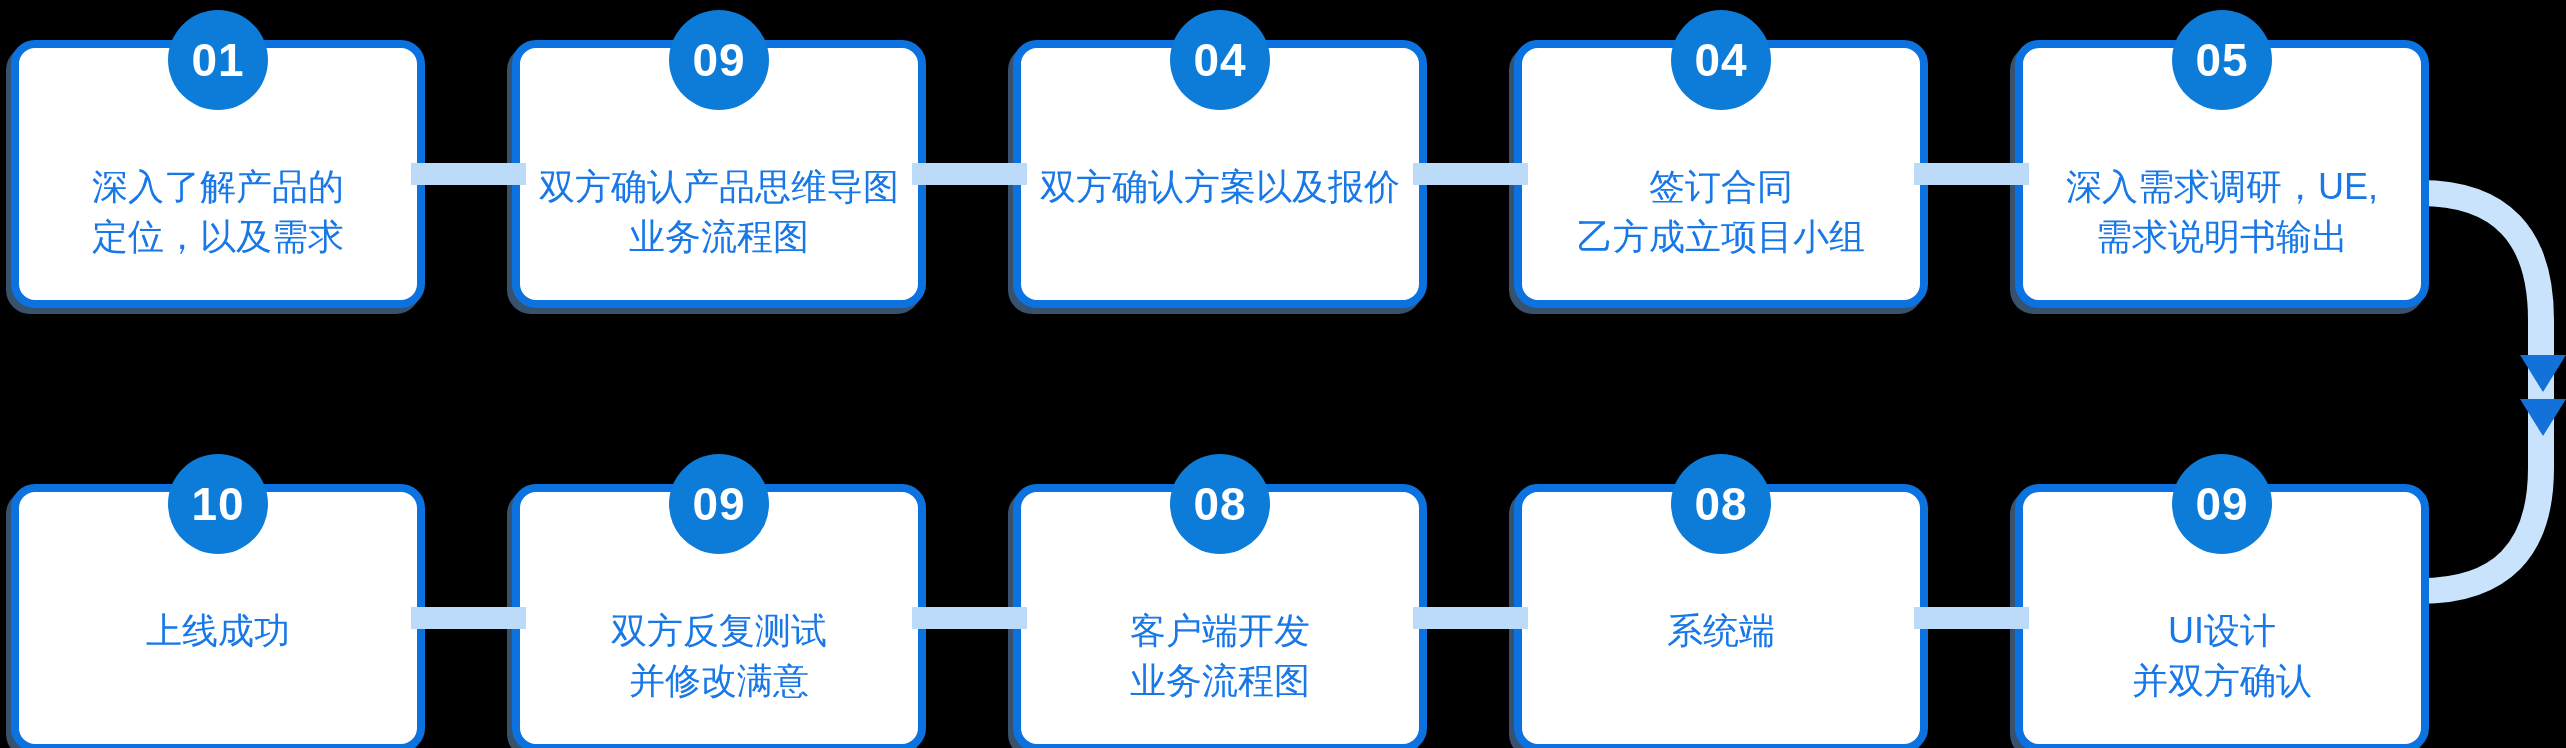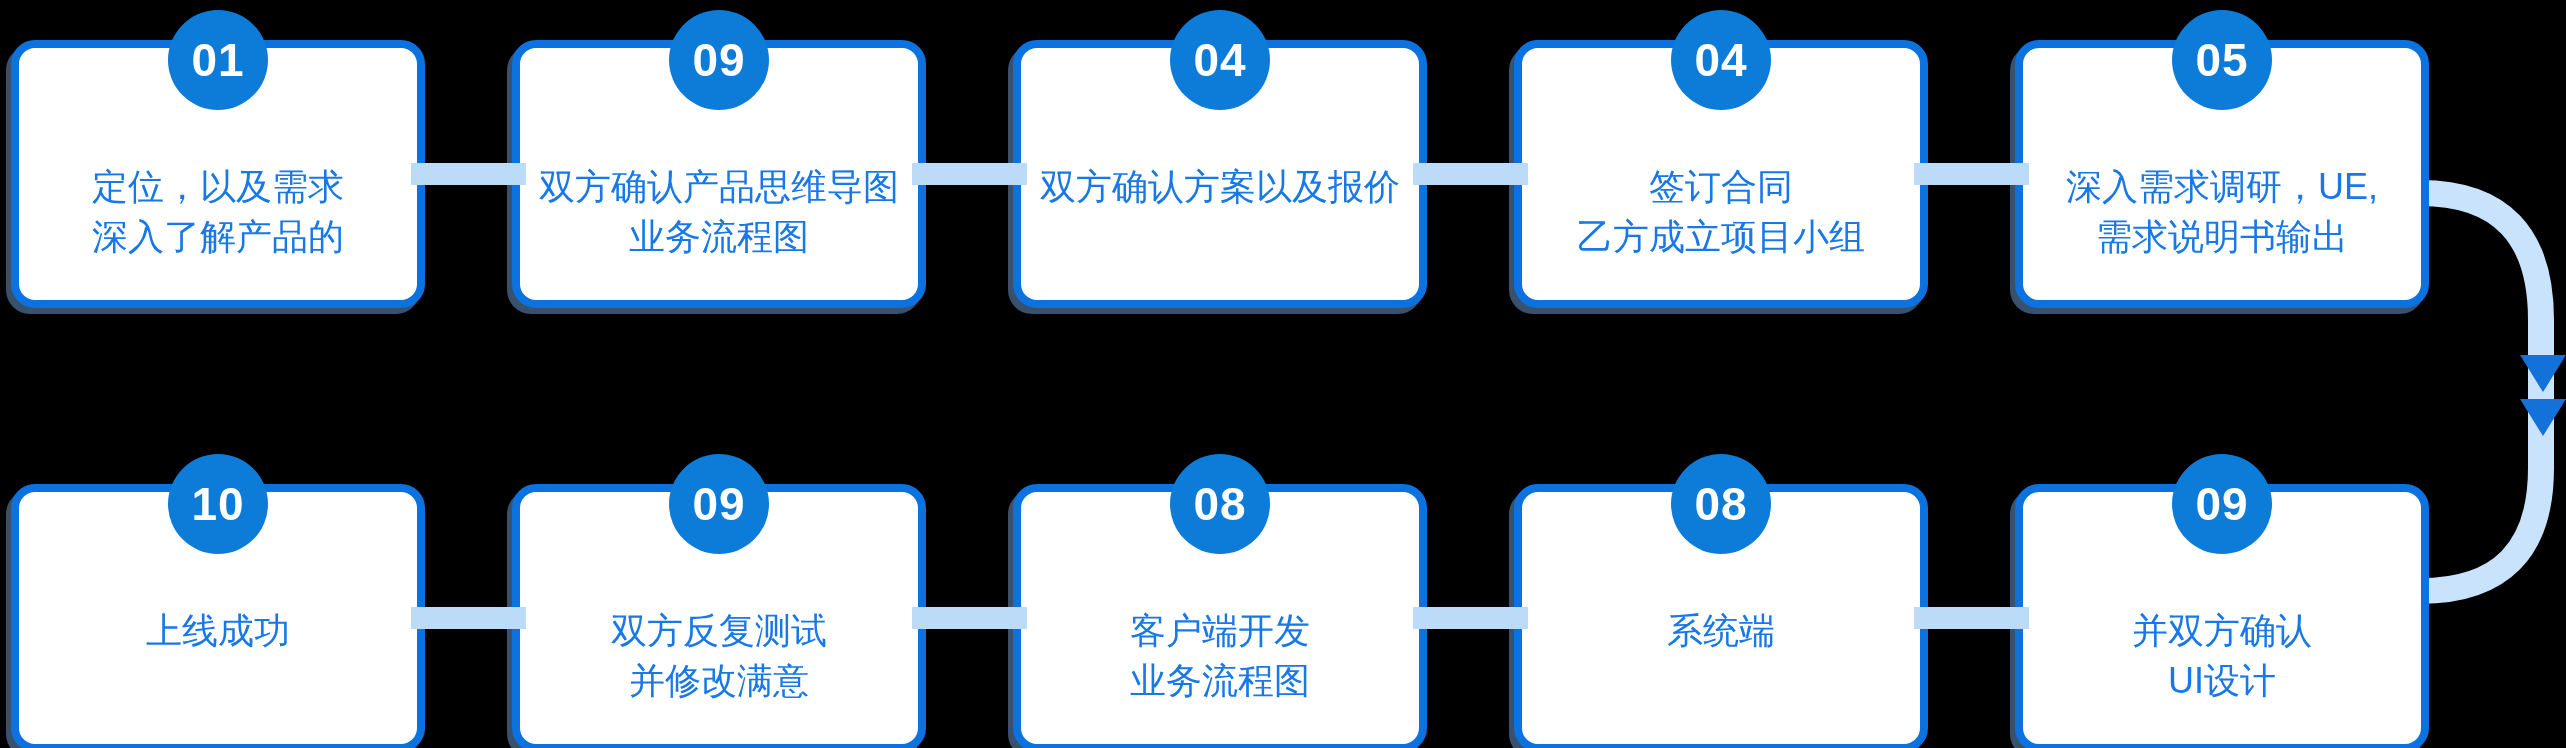--- a/index.html
+++ b/index.html
@@ -78,22 +78,22 @@
   <svg id="flow-arrow-svg" width="2566" height="748" viewBox="0 0 2566 748">
     <path class="arrow-curve" d="M 2420 193 Q 2541 193 2541 320 L 2541 468 Q 2541 591 2420 591"></path>
     <polygon class="arrowhead" points="2520,355 2566,355 2543,392"></polygon>
     <polygon class="arrowhead" points="2520,399 2566,399 2543,436"></polygon>
   </svg>
 
   <div class="row row1" id="row1">
   <div class="step">
     <div class="badge">01</div>
     <div class="step-text">
+          <div>深入了解产品的</div>
           <div>定位，以及需求</div>
-          <div>深入了解产品的</div>
         </div>
   </div>
 <div class="connector" style="left: 400px;"></div>
   <div class="step">
     <div class="badge">09</div>
     <div class="step-text">
           <div>双方确认产品思维导图</div>
           <div>业务流程图</div>
         </div>
   </div>
@@ -148,19 +148,19 @@
   <div class="step">
     <div class="badge">08</div>
     <div class="step-text">
           <div>系统端</div>
         </div>
   </div>
 <div class="connector" style="left: 1903px;"></div>
   <div class="step">
     <div class="badge">09</div>
     <div class="step-text">
+          <div>UI设计</div>
           <div>并双方确认</div>
-          <div>UI设计</div>
         </div>
   </div>
 </div>
 
 </div>
 
 </body></html>

